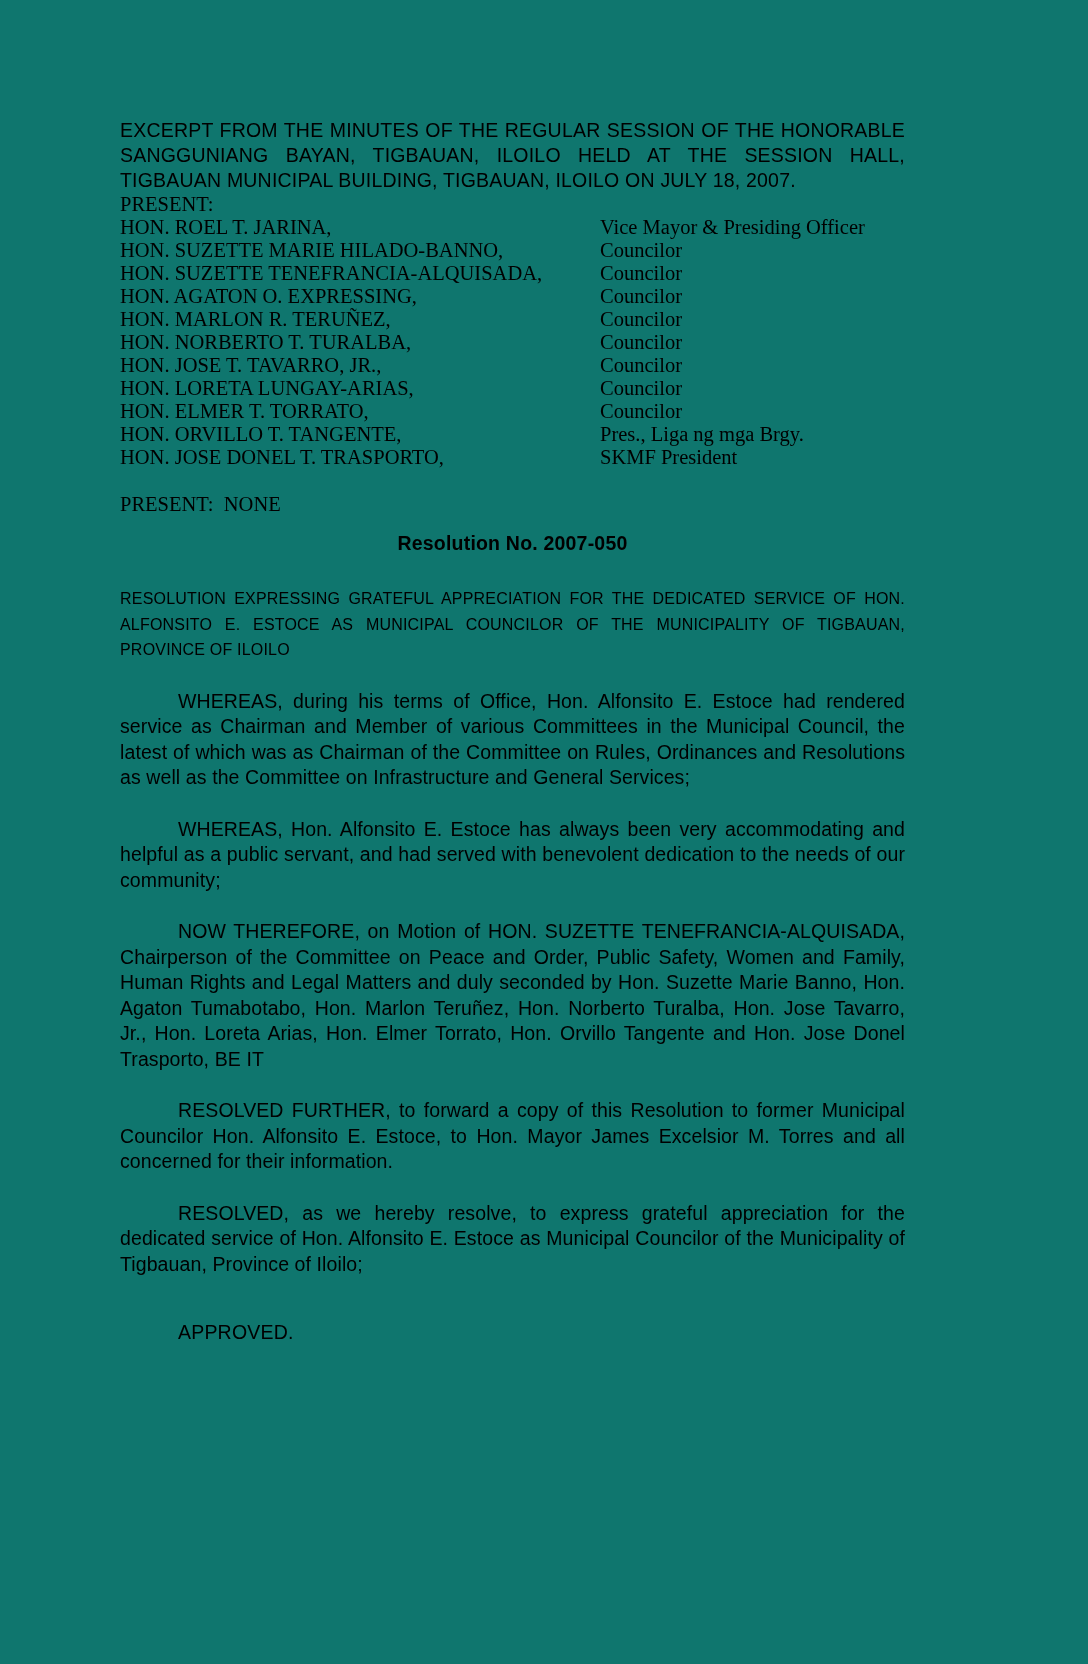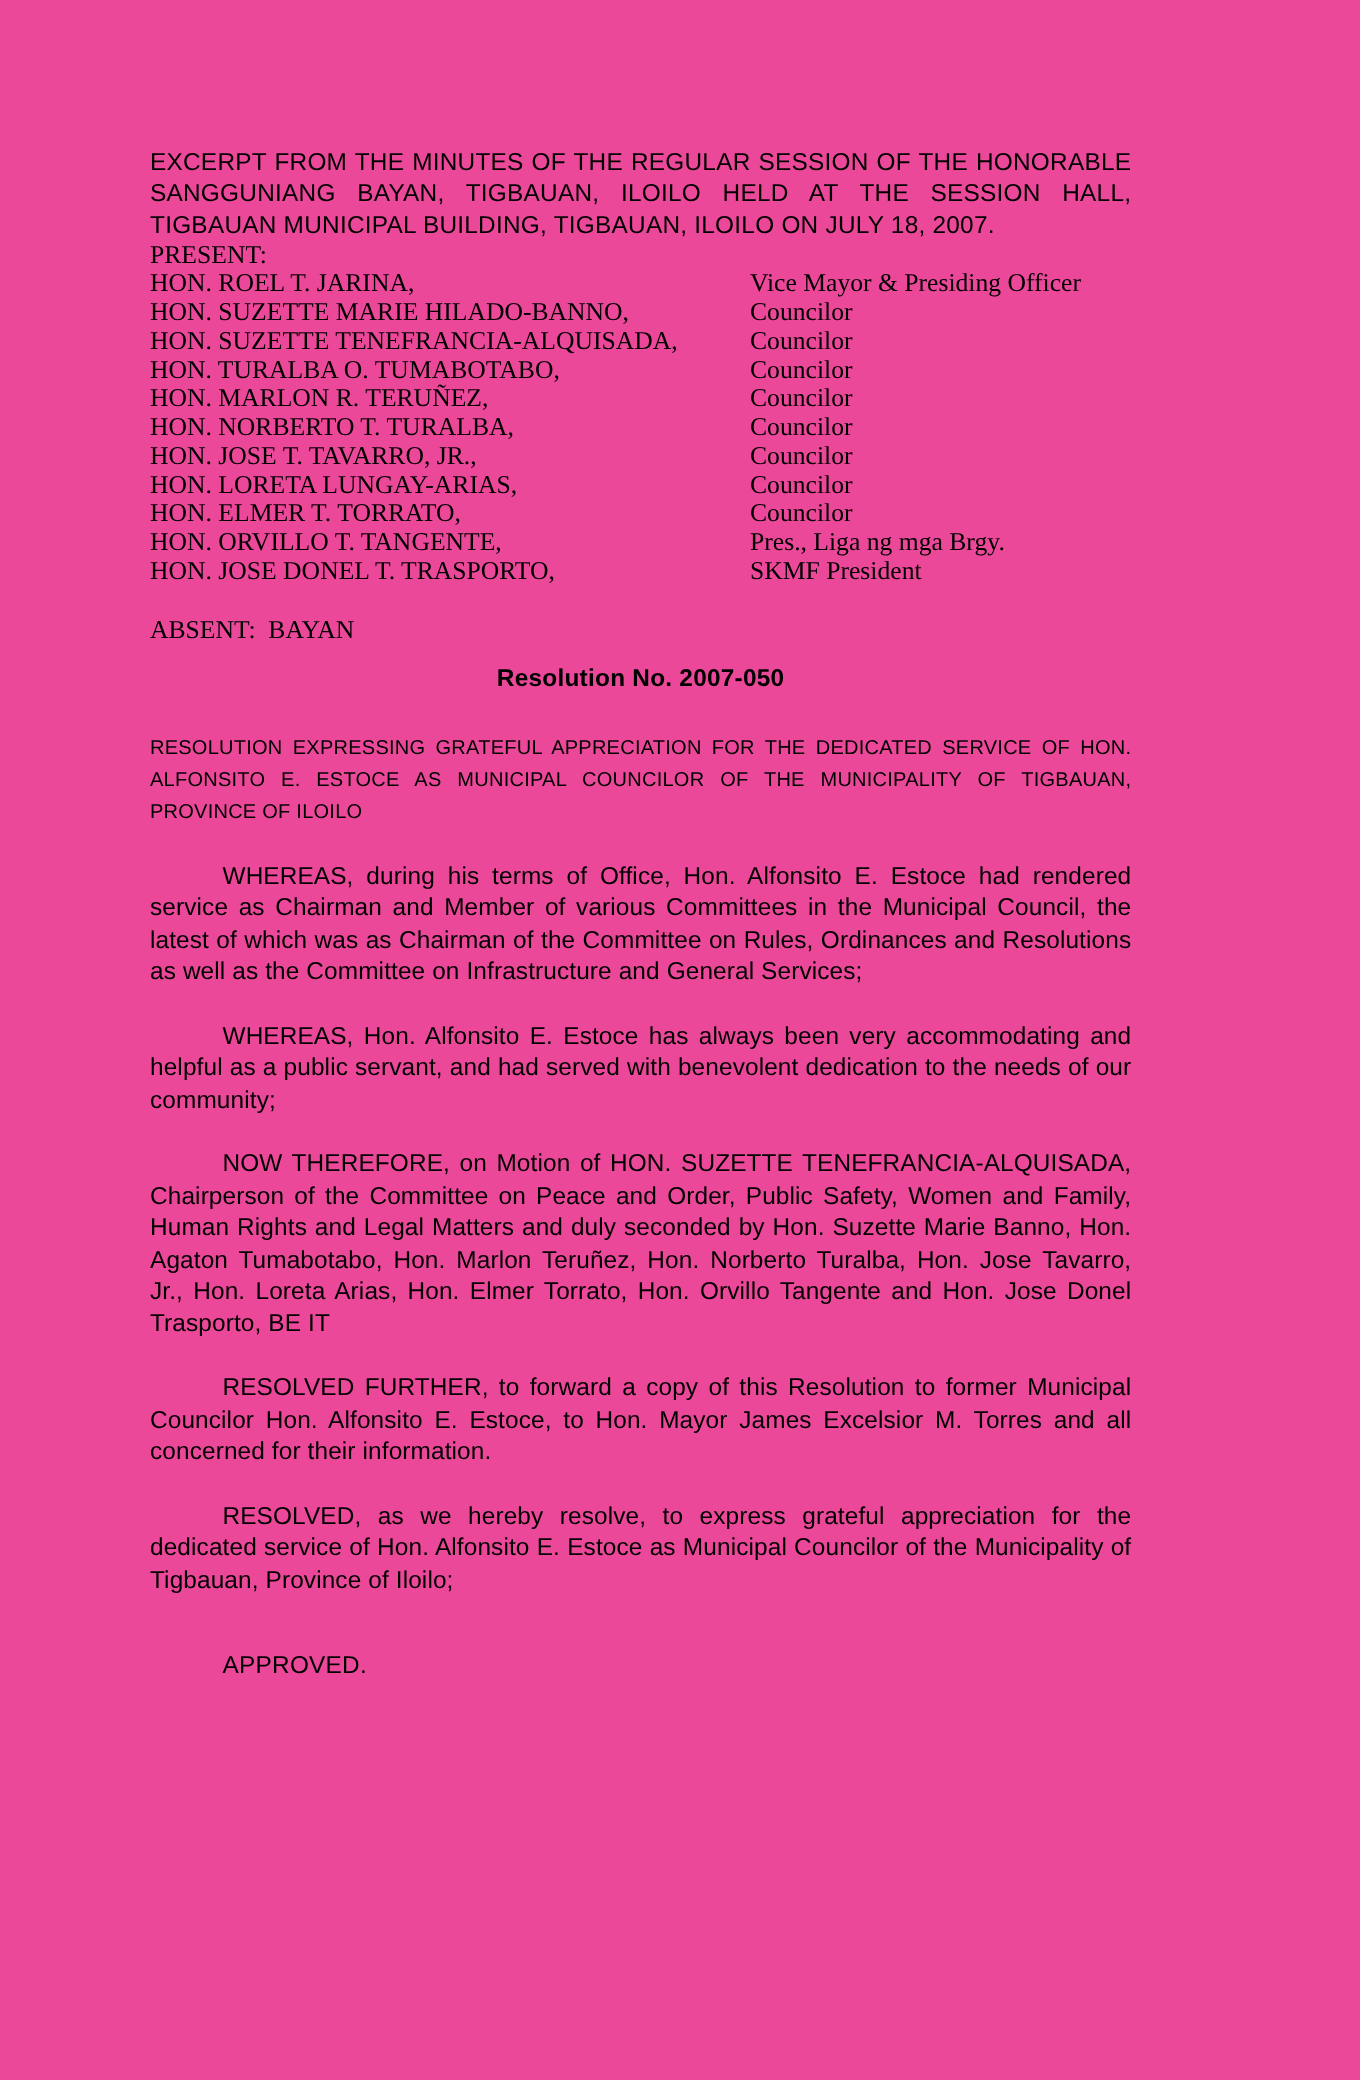--- a/index.html
+++ b/index.html
@@ -1,20 +1,20 @@
 <!DOCTYPE html>
 <html><head>
 <meta charset="utf-8">
 <style>
   * { margin: 0; padding: 0; box-sizing: border-box; }
   html, body { background: #e8e8e8; }
   .page {
     width: 1088px;
     height: 1664px;
-    background: #ec4899;
+    background: #0f766e;
     color: #000000;
     margin: 0 auto;
     overflow: hidden;
     position: relative;
   }
   .content {
     padding: 118px 183px 0 120px; 
   }
   
   .doc-header {
@@ -91,21 +91,21 @@
           </div>
           <div class="attendee-row">
             <span class="attendee-name">HON. SUZETTE MARIE HILADO-BANNO,</span>
             <span class="attendee-title">Councilor</span>
           </div>
           <div class="attendee-row">
             <span class="attendee-name">HON. SUZETTE TENEFRANCIA-ALQUISADA,</span>
             <span class="attendee-title">Councilor</span>
           </div>
           <div class="attendee-row">
-            <span class="attendee-name">HON. TURALBA O. TUMABOTABO,</span>
+            <span class="attendee-name">HON. AGATON O. EXPRESSING,</span>
             <span class="attendee-title">Councilor</span>
           </div>
           <div class="attendee-row">
             <span class="attendee-name">HON. MARLON R. TERUÑEZ,</span>
             <span class="attendee-title">Councilor</span>
           </div>
           <div class="attendee-row">
             <span class="attendee-name">HON. NORBERTO T. TURALBA,</span>
             <span class="attendee-title">Councilor</span>
           </div>
@@ -125,21 +125,21 @@
             <span class="attendee-name">HON. ORVILLO T. TANGENTE,</span>
             <span class="attendee-title">Pres., Liga ng mga Brgy.</span>
           </div>
           <div class="attendee-row">
             <span class="attendee-name">HON. JOSE DONEL T. TRASPORTO,</span>
             <span class="attendee-title">SKMF President</span>
           </div>
         </div>
     </div>
 
-    <p class="absent-line">ABSENT:  BAYAN</p>
+    <p class="absent-line">PRESENT:  NONE</p>
 
     <p class="resolution-number">Resolution No. 2007-050</p>
 
     <p class="resolution-title">RESOLUTION EXPRESSING GRATEFUL APPRECIATION FOR THE DEDICATED SERVICE OF HON. ALFONSITO E. ESTOCE AS MUNICIPAL COUNCILOR OF THE MUNICIPALITY OF TIGBAUAN, PROVINCE OF ILOILO</p>
 
     <div>
         <p class="body-para">WHEREAS, during his terms of Office, Hon. Alfonsito E. Estoce had rendered service as Chairman and Member of various Committees in the Municipal Council, the latest of which was as Chairman of the Committee on Rules, Ordinances and Resolutions as well as the Committee on Infrastructure and General Services;</p>
         <p class="body-para">WHEREAS, Hon. Alfonsito E. Estoce has always been very accommodating and helpful as a public servant, and had served with benevolent dedication to the needs of our community;</p>
         <p class="body-para">NOW THEREFORE, on Motion of HON. SUZETTE TENEFRANCIA-ALQUISADA, Chairperson of the Committee on Peace and Order, Public Safety, Women and Family, Human Rights and Legal Matters and duly seconded by Hon. Suzette Marie Banno, Hon. Agaton Tumabotabo, Hon. Marlon Teruñez, Hon. Norberto Turalba, Hon. Jose Tavarro, Jr., Hon. Loreta Arias, Hon. Elmer Torrato, Hon. Orvillo Tangente and Hon. Jose Donel Trasporto, BE IT</p>
         <p class="body-para">RESOLVED FURTHER, to forward a copy of this Resolution to former Municipal Councilor Hon. Alfonsito E. Estoce, to Hon. Mayor James Excelsior M. Torres and all concerned for their information.</p>

